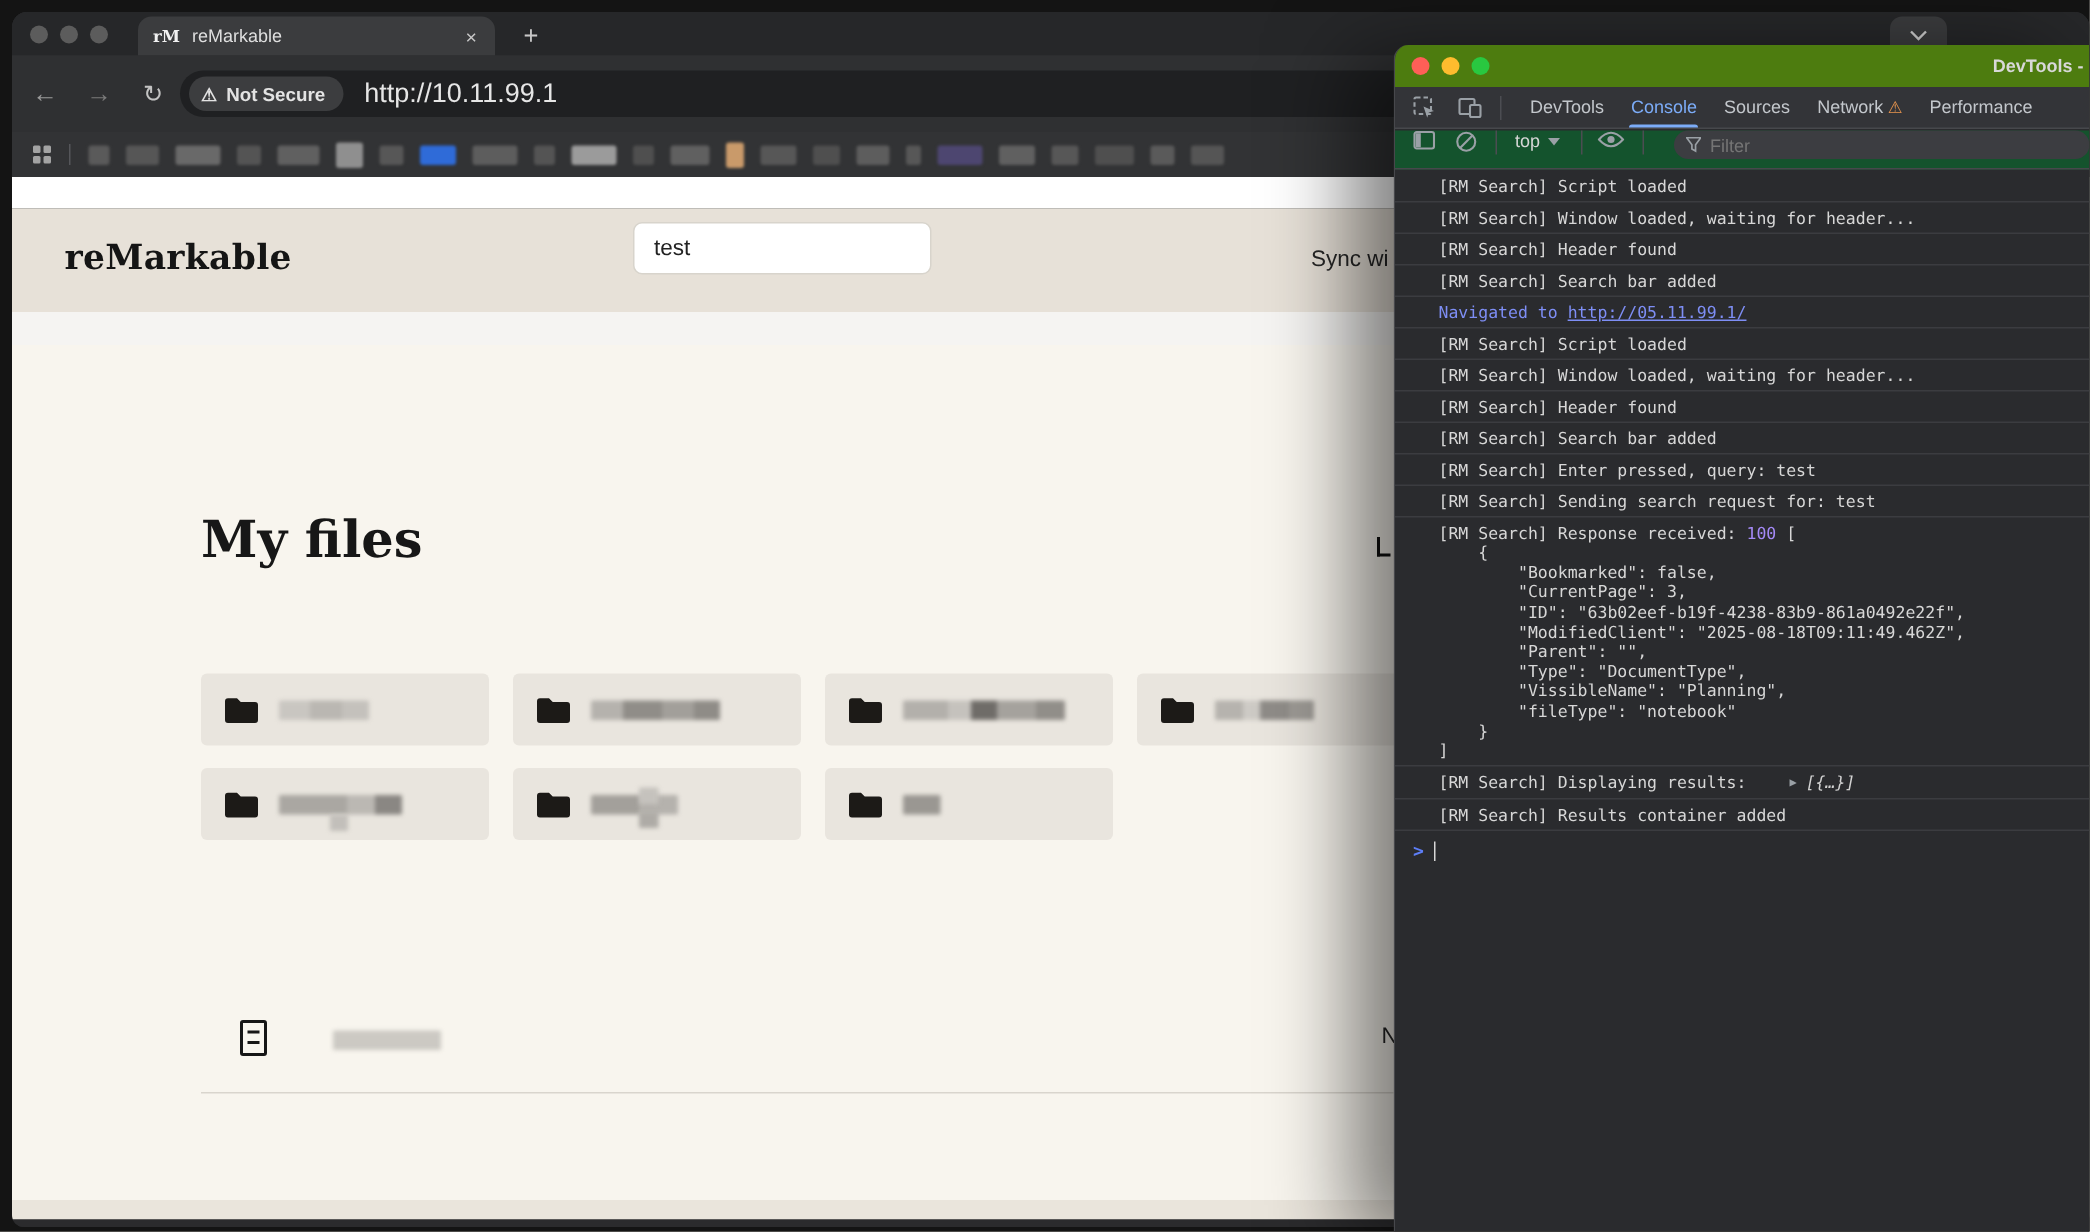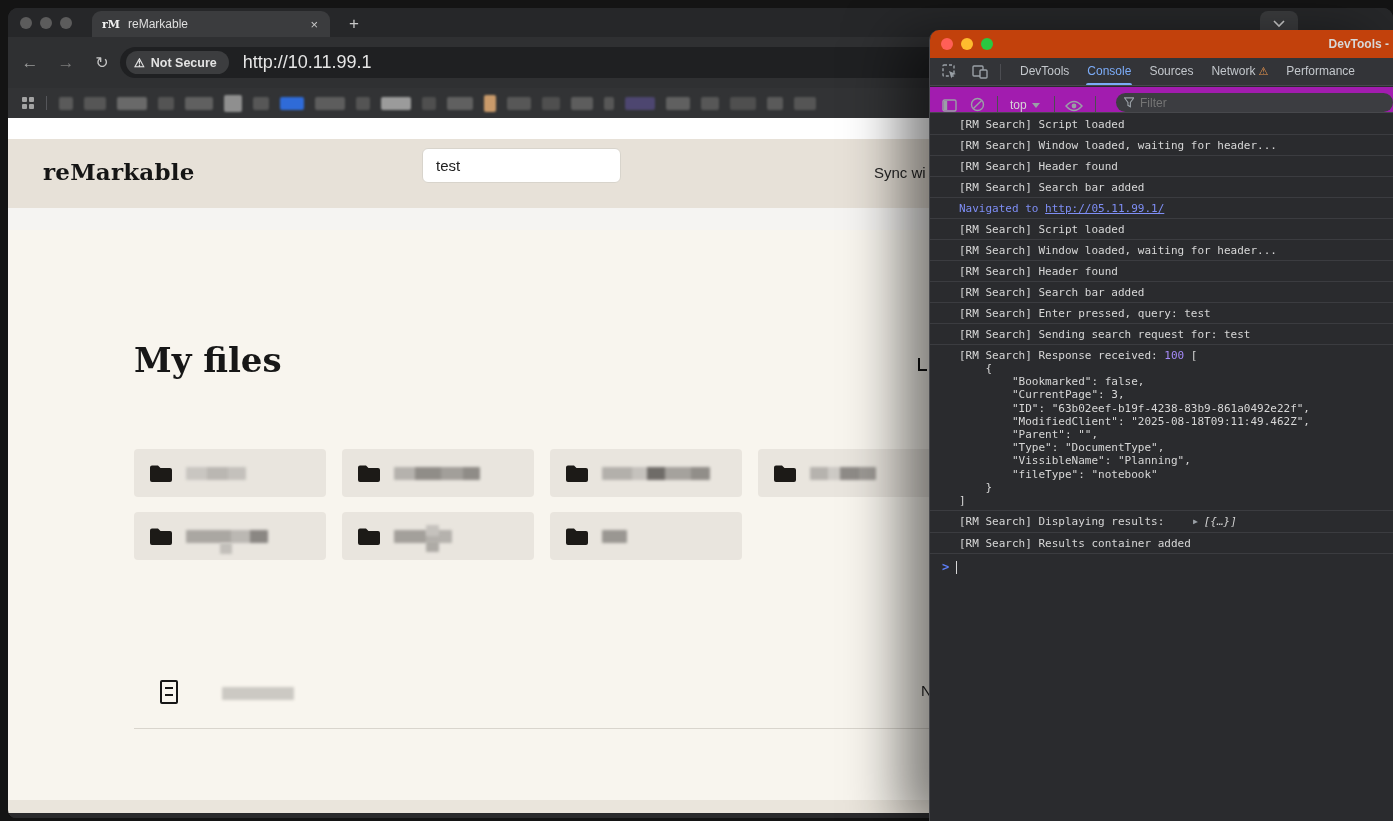--- a/index.html
+++ b/index.html
@@ -71,36 +71,36 @@
   .doc-trail { position:absolute; left:787px; top:14px; width:16px; overflow:hidden;
                white-space:nowrap; font-size:15px; color:#262626; }
   .pg-div { position:absolute; left:126px; top:498px; width:795px; height:1px; background:#d9d5cd; }
   .pg-footer { position:absolute; left:0; top:792px; right:0; height:13px; background:#eae5dc; }
   .win-edge { position:absolute; left:0; top:805px; right:0; height:6px; background:#2b2b2d; }
 
   
   .devtools { position:absolute; left:929px; top:30px; width:464px; height:791px;
               background:#2a2b2e; border-radius:10px 0 0 0; overflow:hidden;
               box-shadow:-28px 8px 55px rgba(0,0,0,.5); border-left:1px solid #47484c; }
-  .dt-titlebar { position:absolute; left:0; top:0; right:0; height:28px; background:#c2410c; }
+  .dt-titlebar { position:absolute; left:0; top:0; right:0; height:28px; background:#4d7c0f; }
   .dt-lights { position:absolute; left:11px; top:8px; display:flex; gap:8px; }
   .dt-title { position:absolute; right:4px; top:7px; font-size:12px; font-weight:bold;
               color:#d8d8d8; white-space:nowrap; }
   .dt-tabsbar { position:absolute; left:0; top:28px; right:0; height:28px; background:#333438;
                 border-bottom:1px solid #47484c; display:flex; align-items:center; }
   .dt-icbtn { margin-left:12px; display:flex; align-items:center; }
   .dt-vdiv { width:1px; height:16px; background:#4c4d52; margin:0 10px 0 12px; }
   .dt-tab { font-size:12px; color:#c3c7cc; padding:0 9px; height:27px; line-height:27px;
             position:relative; white-space:nowrap; }
   .dt-tab.sel { color:#7cacf8; }
   .dt-tab.sel::after { content:""; position:absolute; left:8px; right:8px; bottom:0;
                        height:2px; background:#7cacf8; border-radius:2px 2px 0 0; }
   .dt-warn { color:#e8954e; font-size:11px; margin-left:3px; }
-  .dt-toolbar { position:absolute; left:0; top:57px; right:0; height:26px; background:#a21caf;
-                border-bottom:1px solid #47484c; display:flex; align-items:flex-end; }
+  .dt-toolbar { position:absolute; left:0; top:57px; right:0; height:26px; background:#14532d;
+                border-bottom:1px solid #47484c; display:flex; align-items:flex-start; }
   .dt-top { font-size:12px; color:#d6d6d6; margin:0 2px 0 2px; display:flex; align-items:center; gap:5px; }
   .caret-dn { width:0; height:0; border-left:4px solid transparent; border-right:4px solid transparent;
               border-top:5px solid #9aa0a6; }
   .filter { flex:1; margin:0 0 0 10px; height:19px; background:#3c3d41; border:none; border-radius:10px;
             display:flex; align-items:center; gap:6px; padding:0 8px; }
   .filter input { background:transparent; border:none; outline:none; color:#c6c6c6; font-size:12px;
                   width:100%; font-family:"Liberation Sans",sans-serif; }
   .console { position:absolute; left:0; top:84px; right:0; bottom:0; background:#2a2b2e;
              font-family:"DejaVu Sans Mono",monospace; font-size:11px; color:#d7d7d7; }
   .crow { padding:4px 6px 3px 29px; border-bottom:1px solid #3b3c40; line-height:13px; white-space:nowrap; overflow:hidden; }

